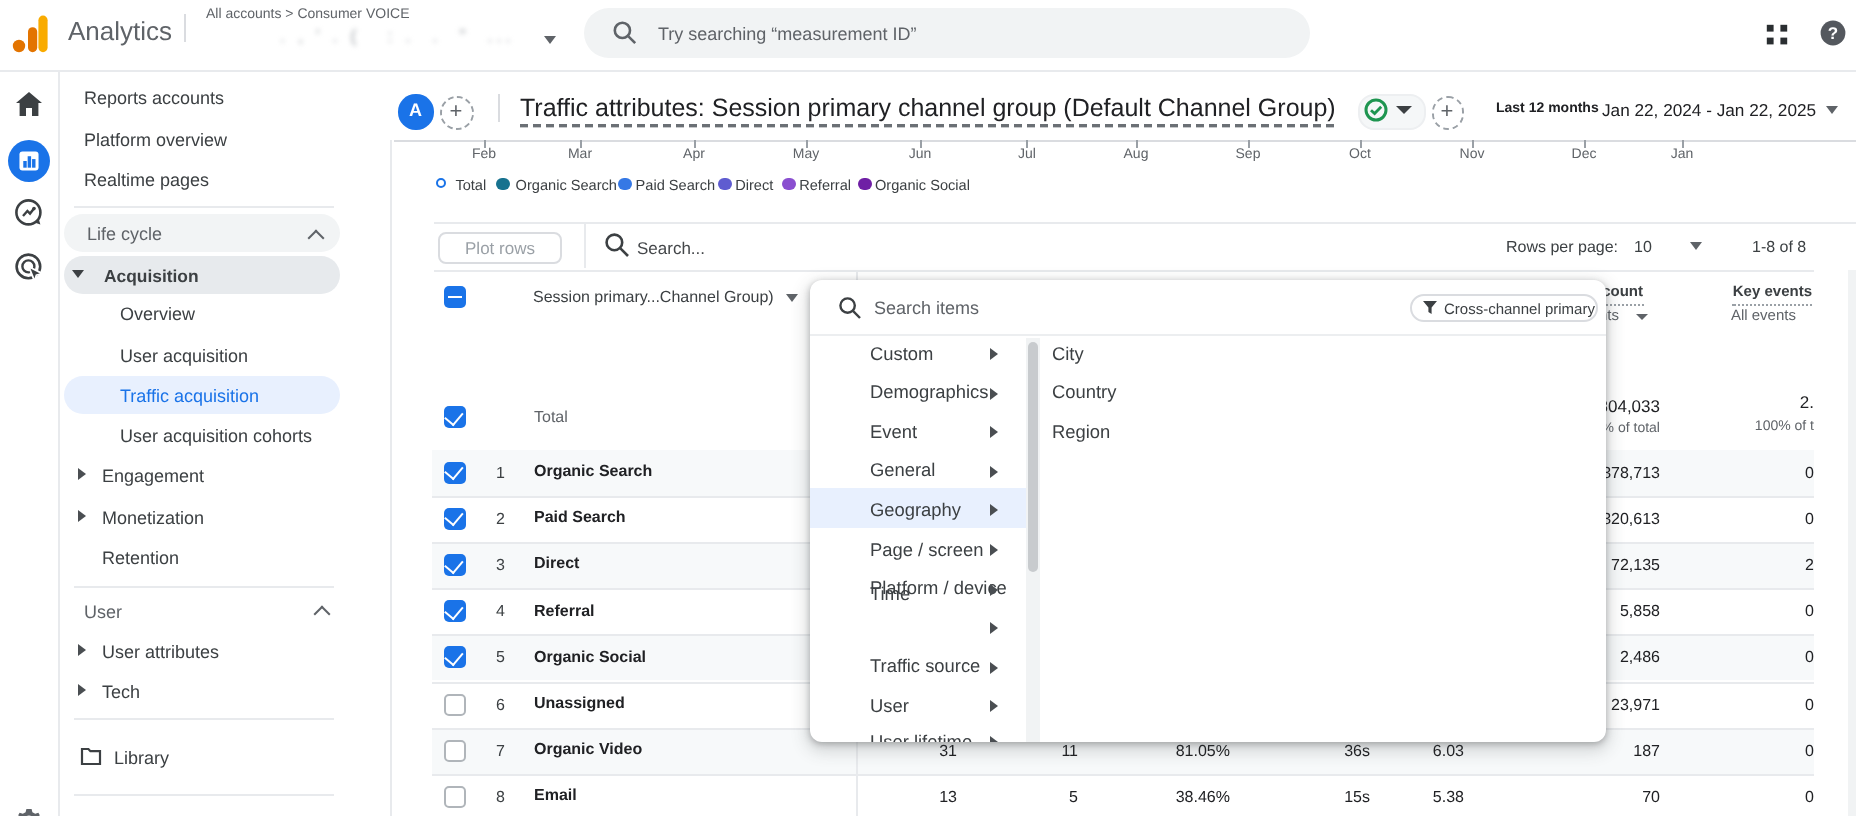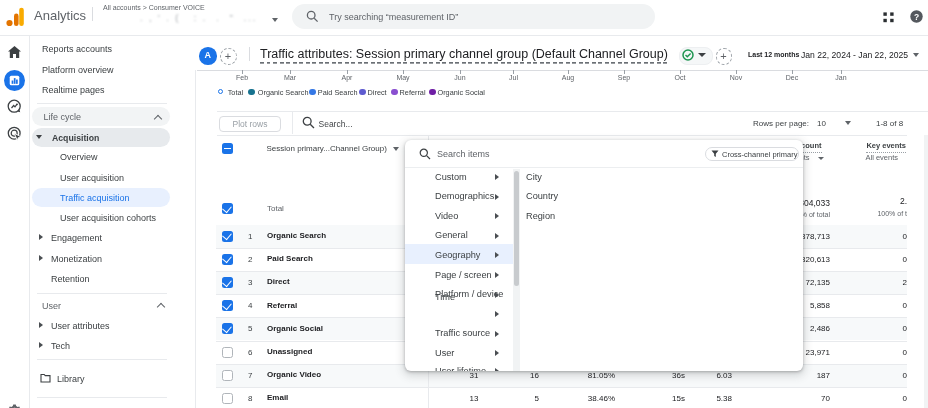--- a/index.html
+++ b/index.html
@@ -305,21 +305,21 @@
       <div class="rv v4">28s</div>
       <div class="rv v5">6.26</div>
       <div class="rv v6">23,971</div>
       <div class="rv v7">0</div>
   </div>
   <div class="row" style="top:363.7px;background:#f7f9fa;">
     <div class="rcb cbx off"></div>
       <div class="rnum">7</div>
       <div class="rname">Organic Video</div>
     <div class="rv v1">31</div>
-      <div class="rv v2">16</div>
+      <div class="rv v2">11</div>
       <div class="rv v3">81.05%</div>
       <div class="rv v4">36s</div>
       <div class="rv v5">6.03</div>
       <div class="rv v6">187</div>
       <div class="rv v7">0</div>
   </div>
   <div class="row" style="top:386.9px;">
     <div class="rcb cbx off"></div>
       <div class="rnum">8</div>
       <div class="rname">Email</div>
@@ -354,21 +354,21 @@
   <div class="abs" style="left:300px;top:7px;width:92px;height:11.5px;border:1px solid #dadce0;border-radius:7px;"></div>
   <svg class="abs" style="left:306px;top:9.5px;" width="8" height="8" viewBox="0 0 8 8">
     <path d="M0.5 0.5 L7.5 0.5 L4.8 3.8 L4.8 7 L3.2 6 L3.2 3.8 Z" fill="#3c4043"></path>
   </svg>
   <div class="abs" style="left:317px;top:9.5px;font-size:7.5px;color:#3c4043;">Cross-channel primary</div>
   <div class="hline" style="left:0;top:26.5px;width:398px;background:#eceef0;"></div>
 
   <div class="abs" style="left:0;top:104.3px;width:108px;height:19.6px;background:#e8f0fe;"></div>
   <div class="abs menu" style="top:27.6px;">Custom</div>
   <div class="abs menu" style="top:47.2px;">Demographics</div>
-  <div class="abs menu" style="top:66.8px;">Video</div>
+  <div class="abs menu" style="top:66.8px;">Event</div>
   <div class="abs menu" style="top:86.4px;">General</div>
   <div class="abs menu" style="top:106px;">Geography</div>
   <div class="abs menu" style="top:125.6px;">Page / screen</div>
   <div class="abs menu" style="top:145.2px;">Platform / device</div>
   <div class="abs menu" style="top:148px;">Time</div>
   <div class="abs menu" style="top:184.4px;">Traffic source</div>
   <div class="abs menu" style="top:204px;">User</div>
   <div class="abs menu" style="top:221.5px;">User lifetime</div>
   <div class="trir abs" style="left:89.5px;top:33.9px;"></div>
   <div class="trir abs" style="left:89.5px;top:53.5px;"></div>

